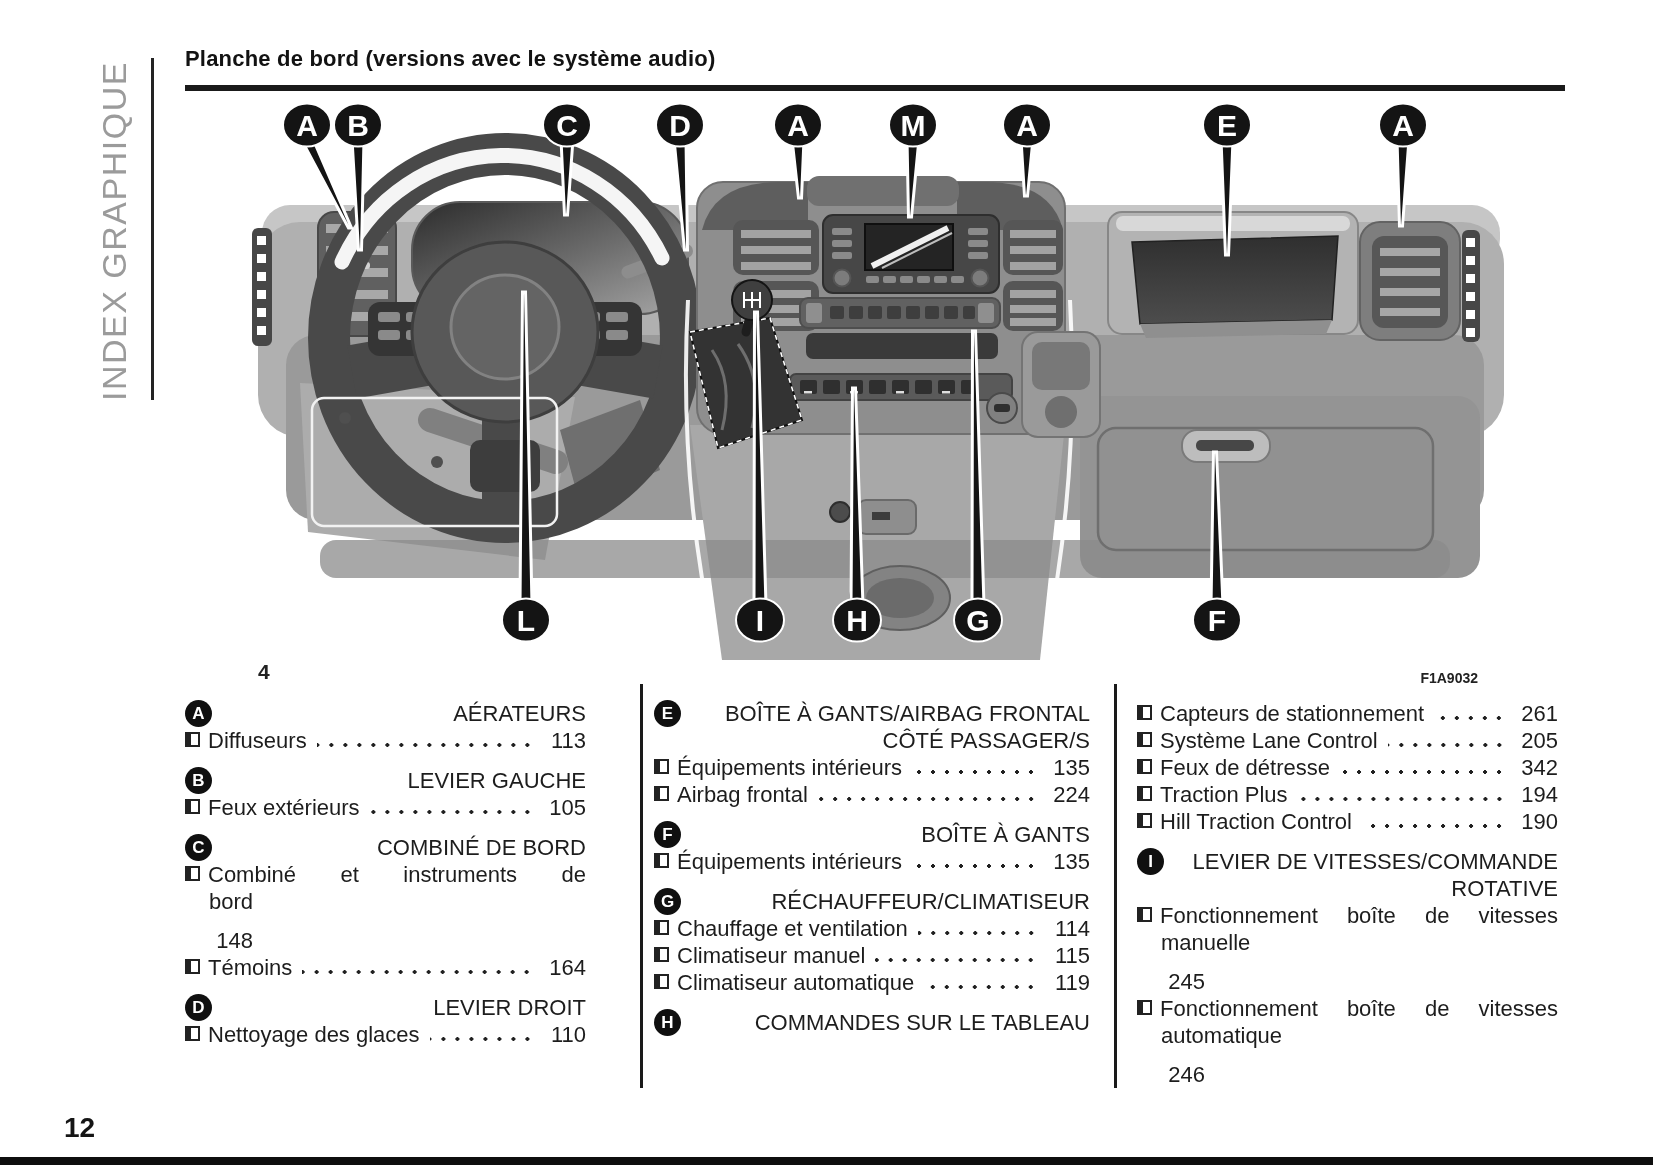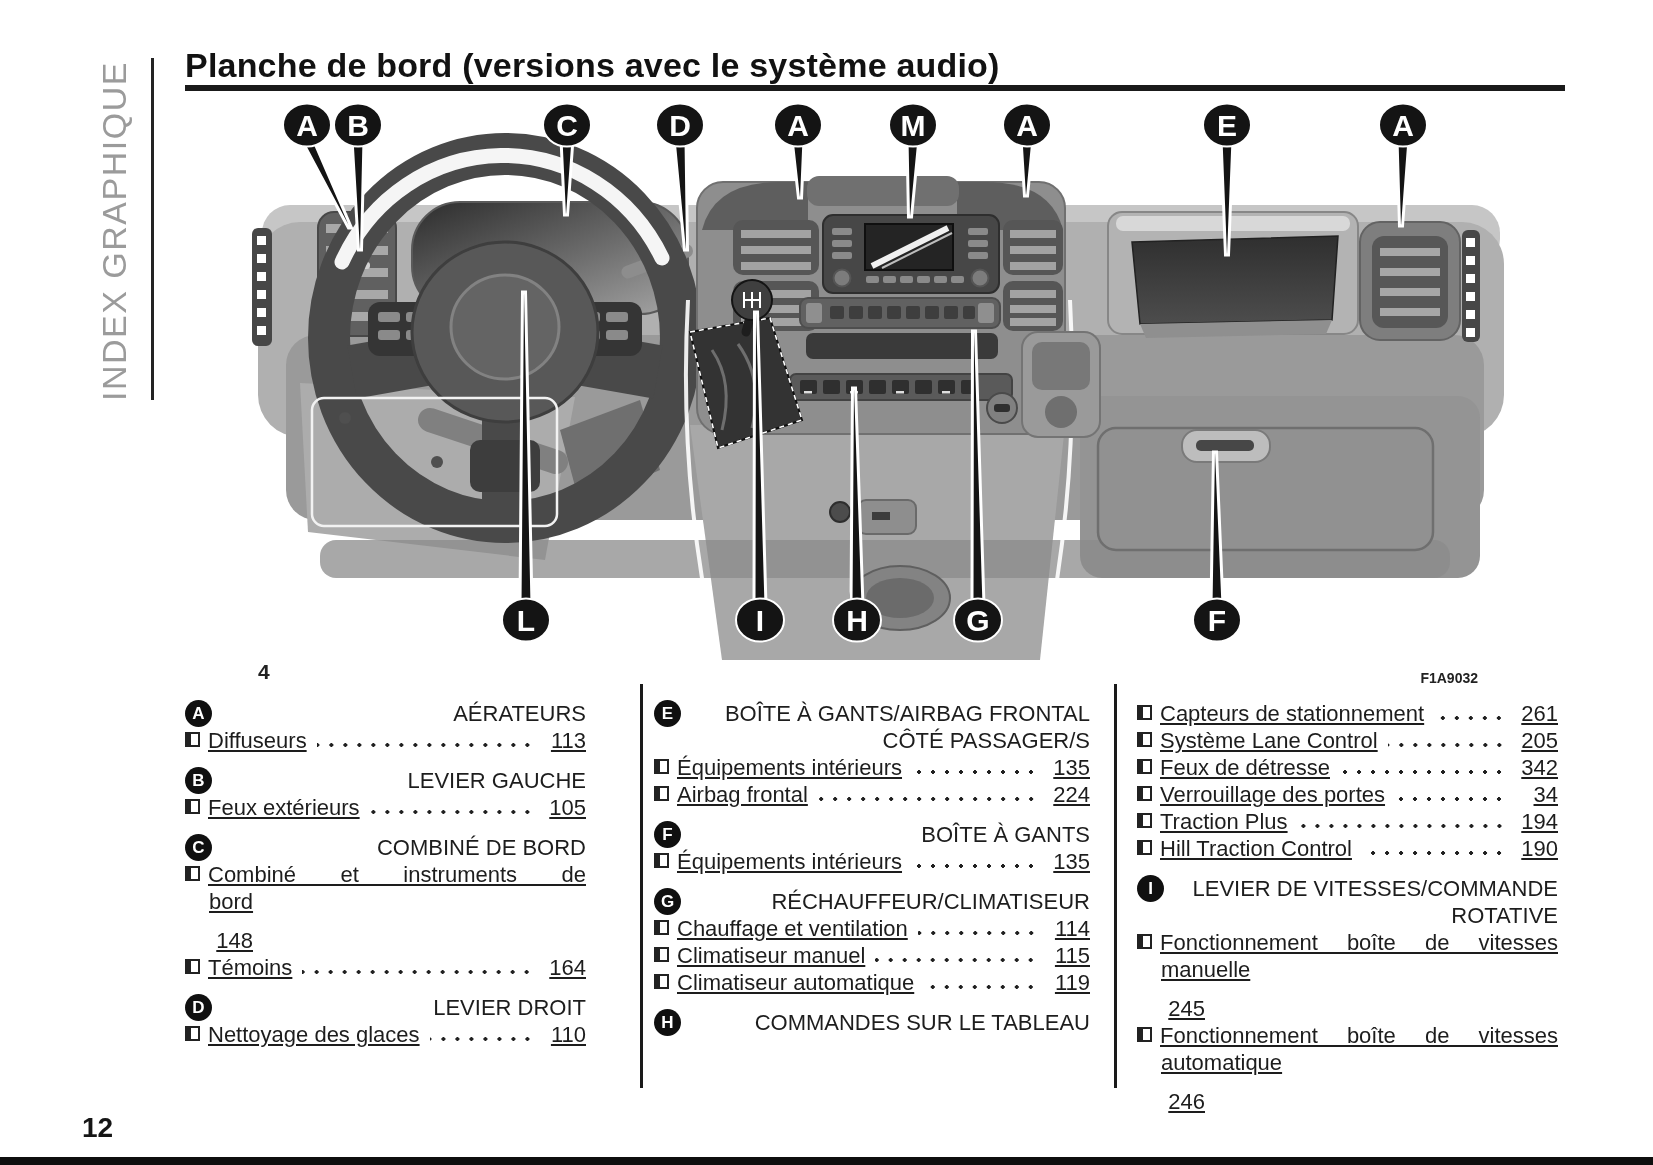--- a/index.html
+++ b/index.html
@@ -12,21 +12,21 @@
   .side-label{
     position:absolute;left:88px;top:60px;height:342px;width:52px;
     writing-mode:vertical-rl;transform:rotate(180deg);
     font-size:34px;letter-spacing:1.5px;color:#9b9b9b;
     display:flex;align-items:center;justify-content:center;
   }
   .side-rule{position:absolute;left:151px;top:58px;width:3px;height:342px;background:#232323;}
   
   .title{
     position:absolute;left:185px;top:46px;width:1380px;
-    font-size:34px;font-weight:bold;letter-spacing:.2px;color:#121212;white-space:nowrap;
+    font-size:22px;font-weight:bold;letter-spacing:.2px;color:#121212;white-space:nowrap;
   }
   .title-rule{position:absolute;left:185px;top:85px;width:1380px;height:6px;background:#1a1a1a;}
   
   .diagram{position:absolute;left:180px;top:95px;width:1390px;height:570px;}
   .fig-num{position:absolute;left:258px;top:660px;font-size:21px;font-weight:600;color:#222;}
   .fig-code{position:absolute;left:1348px;top:670px;width:130px;text-align:right;font-size:14px;font-weight:bold;color:#222;}
   
   .divider{position:absolute;width:3px;background:#1a1a1a;top:684px;height:404px;}
   .div1{left:640px;} .div2{left:1114px;}
   .index-col{position:absolute;top:700px;font-size:22px;line-height:27px;color:#1d1d1d;}
@@ -35,36 +35,36 @@
   .col3{left:1137px;width:421px;}
   .head{display:flex;align-items:flex-start;margin-top:13px;}
   .index-col > .head:first-child{margin-top:0;}
   .bullet{
     flex:0 0 auto;width:27px;height:27px;border-radius:50%;background:#101010;color:#fff;
     font-size:17px;font-weight:bold;text-align:center;line-height:27px;margin-right:7px;margin-top:0px;
   }
   .hlines{flex:1;text-align:right;}
   .hcont{padding-left:6px;}
   .item{}
-  .row{display:flex;align-items:flex-start;text-decoration:underline;}
+  .row{display:flex;align-items:flex-start;}
   .row.cont{padding-left:24px;flex-direction:column;}
   .cbx{
     flex:0 0 auto;width:15px;height:15px;box-sizing:border-box;margin:5px 8px 0 0;
     border:2px solid #222;border-left-width:6px;background:#fff;
   }
   .txt{flex:0 1 auto;white-space:nowrap;}
   .txt.just{flex:1 1 auto;white-space:normal;text-align:justify;text-align-last:justify;}
   .leader{
     flex:1 1 auto;height:6px;align-self:flex-end;margin:0 8px 6px 10px;
     background-image:radial-gradient(circle,#202020 1.7px,transparent 2px);
     background-size:14px 6px;background-repeat:repeat-x;background-position:right bottom;
   }
   .pg{flex:0 0 auto;min-width:44px;text-align:right;}
   
-  .page-num{position:absolute;left:64px;top:1112px;font-size:28px;font-weight:bold;color:#151515;margin-left:18px;}
+  .page-num{position:absolute;left:64px;top:1112px;font-size:28px;font-weight:bold;color:#151515;}
   .bottom-bar{position:absolute;left:0;top:1157px;width:1653px;height:8px;background:#0e0e0e;}
 </style>
 </head>
 <body>
 
 <div class="side-label">INDEX GRAPHIQUE</div>
 <div class="side-rule"></div>
 
 <div class="title">Planche de bord (versions avec le système audio)</div>
 <div class="title-rule"></div>
@@ -507,28 +507,20 @@
       <div class="row">
         <span class="cbx"></span>
         <span class="txt">Feux de détresse</span>
         <span class="leader"></span>
         <span class="pg">342</span>
       </div>
     </div>
     <div class="item">
       <div class="row">
         <span class="cbx"></span>
-        <span class="txt">Verrouillage des portes</span>
-        <span class="leader"></span>
-        <span class="pg">34</span>
-      </div>
-    </div>
-    <div class="item">
-      <div class="row">
-        <span class="cbx"></span>
         <span class="txt">Traction Plus</span>
         <span class="leader"></span>
         <span class="pg">194</span>
       </div>
     </div>
     <div class="item">
       <div class="row">
         <span class="cbx"></span>
         <span class="txt">Hill Traction Control</span>
         <span class="leader"></span>

